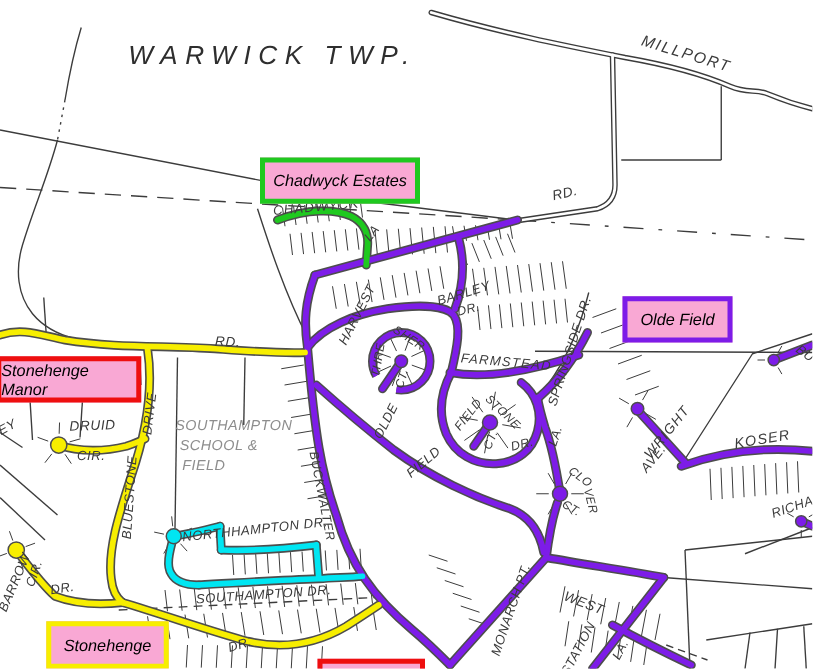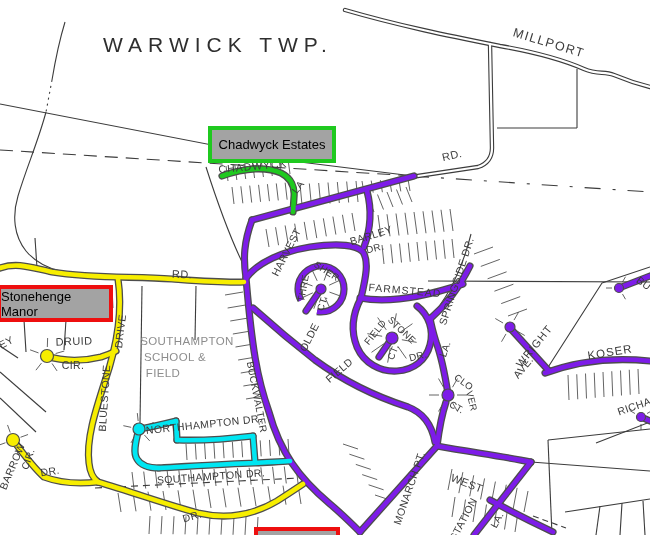--- a/index.html
+++ b/index.html
@@ -1,24 +1,24 @@
 <!DOCTYPE html>
 <html><head>
 <meta charset="utf-8">
 <style>
   html,body{margin:0;padding:0;background:#fff;}
   .map{position:relative;width:650px;height:535px;background:#ffffff;overflow:hidden;
-       font-family:"Liberation Sans",sans-serif;}
+       font-family:"Liberation Sans",sans-serif;font-style:italic;}
   .map svg{position:absolute;left:0;top:0;z-index:1;}
   .ml{position:absolute;z-index:4;white-space:nowrap;color:#3b3b3b;
       font-size:var(--s,10.5px);letter-spacing:var(--ls,0.4px);
       transform:translate(-50%,-50%) rotate(var(--r,0deg));}
   .ml.gray{color:#8d8d8d;}
   .ml.big{color:#2e2e2e;}
-  .nbox{position:absolute;z-index:5;background:#a3a3a3;border:4px solid #000;
+  .nbox{position:absolute;z-index:5;background:#f9a8d4;border:4px solid #000;
         display:flex;align-items:center;justify-content:center;
         font-size:13px;color:#000;}
 </style>
 </head>
 <body>
 
 <div class="map">
 
   <svg id="rd" width="650" height="535" viewBox="0 0 650 535">
     <g id="gBase">
@@ -401,19 +401,25 @@
   <span class="ml" style="left:104px;top:398px;--r:-86deg">BLUESTONE</span>
   <span class="ml" style="left:120px;top:331px;--r:-83deg">DRIVE</span>
   <span class="ml" style="left:6px;top:342px;--r:-28deg">EY</span>
   <span class="ml gray" style="left:187px;top:341px;--s:11.5px">SOUTHAMPTON</span>
   <span class="ml gray" style="left:175px;top:357px;--s:11.5px">SCHOOL &amp;</span>
   <span class="ml gray" style="left:163px;top:373px;--s:11.5px">FIELD</span>
 
   <div class="nbox" style="left:208px;top:126px;width:120px;height:29px;border-color:#1fc91f">
     <span>Chadwyck Estates</span>
   </div>
+  <div class="nbox" style="left:498px;top:237px;width:80px;height:29px;border-color:#7d1ce8">
+    <span>Olde Field</span>
+  </div>
   <div class="nbox" style="left:-3px;top:285px;width:108px;height:29px;border-color:#ee0f0f">
     <span>Stonehenge Manor</span>
+  </div>
+  <div class="nbox" style="left:37px;top:497px;width:90px;height:30px;border-color:#f7ee00">
+    <span>Stonehenge</span>
   </div>
   <div class="nbox" style="left:254px;top:527px;width:78px;height:26px;border-color:#ee0f0f">
     <span></span>
   </div>
 </div>
 
 </body></html>

